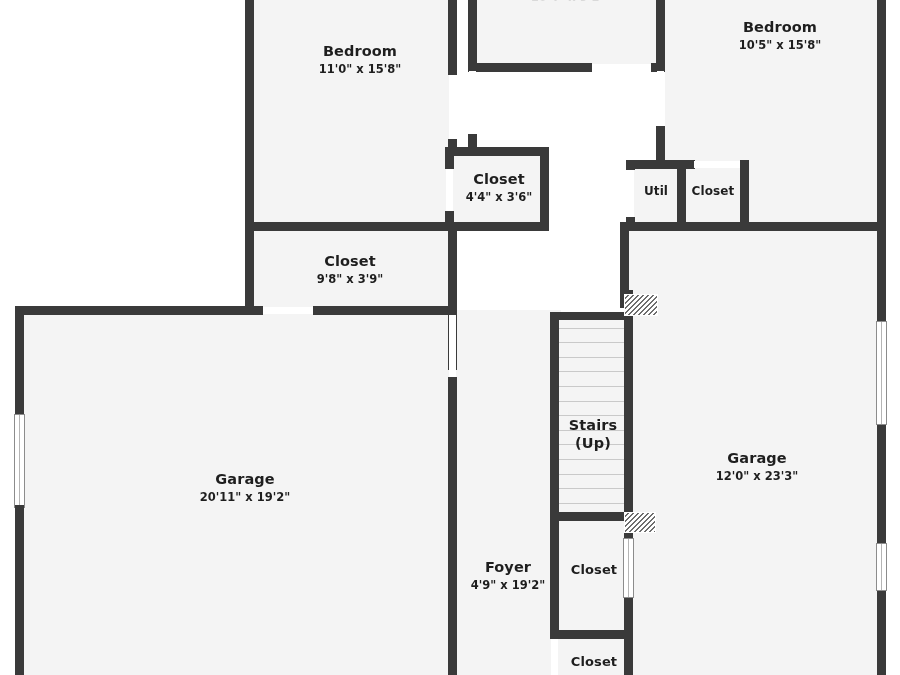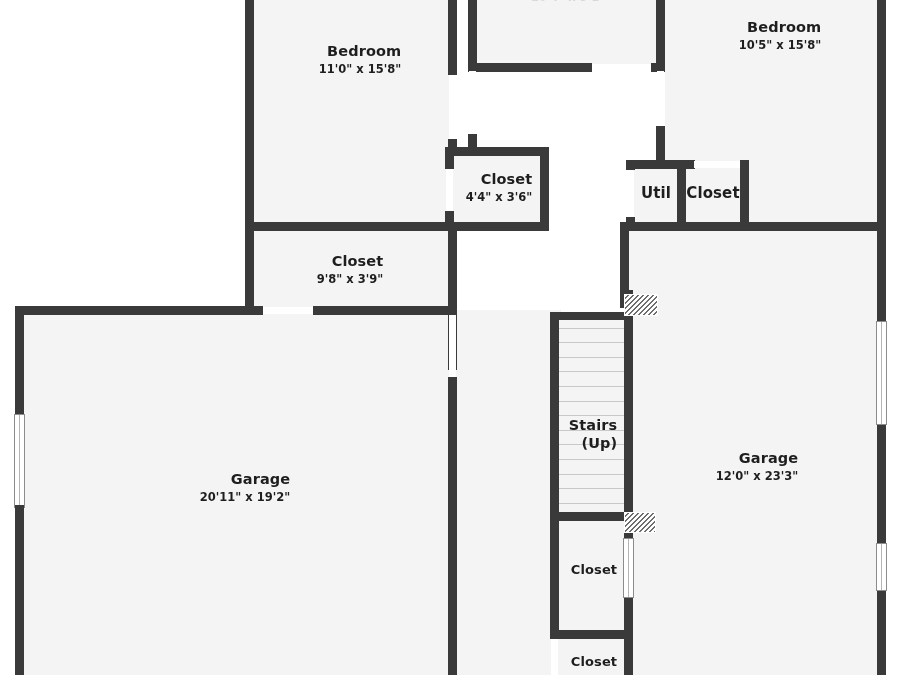--- a/index.html
+++ b/index.html
@@ -78,41 +78,41 @@
     box-sizing: border-box;
     background: #f4f4f4;
     background-image: repeating-linear-gradient(
        to bottom,
        #f4f4f4 0px, #f4f4f4 13.6px,
        #c9c9c9 13.6px, #c9c9c9 14.6px);
   }
   
   .label {
     position: absolute;
-    text-align: right;
+    text-align: center;
     color: #1e1e1e;
     line-height: 1.25;
     white-space: nowrap;
     transform: translateX(-50%);
     pointer-events: none;
   }
   .label .rname {
     display: block;
     font-size: 14.5px;
     font-weight: bold;
     letter-spacing: 0.1px;
   }
   .label .rdim {
     display: block;
     font-size: 11.5px;
     font-weight: bold;
     margin-top: 2px;
   }
   .label.small .rname { font-size: 13px; }
-  .label.tiny .rname { font-size: 15px; }
+  .label.tiny .rname { font-size: 12px; }
   .label.clipped {
     color: #d9d9d9;
   }
 </style>
 </head>
 <body>
 
 <div id="plan">
 
   <div class="room" style="left:251px;  top:-10px; width:205px; height:236px;"></div>
@@ -264,20 +264,24 @@
   <div class="label" style="left:757px; top:449px;">
     <span class="rname">Garage</span>
     <span class="rdim">12'0" x 23'3"</span>
   </div>
 
   <div class="label" style="left:593px; top:416px;">
     <span class="rname">Stairs</span>
     <span class="rname">(Up)</span>
   </div>
 
+  <div class="label" style="left:508px; top:558px;">
+    <span class="rname">Foyer</span>
+    <span class="rdim">4'9" x 19'2"</span>
+  </div>
 
   <div class="label small" style="left:594px; top:562px;">
     <span class="rname">Closet</span>
   </div>
 
   <div class="label small" style="left:594px; top:654px;">
     <span class="rname">Closet</span>
   </div>
 
 </div>

